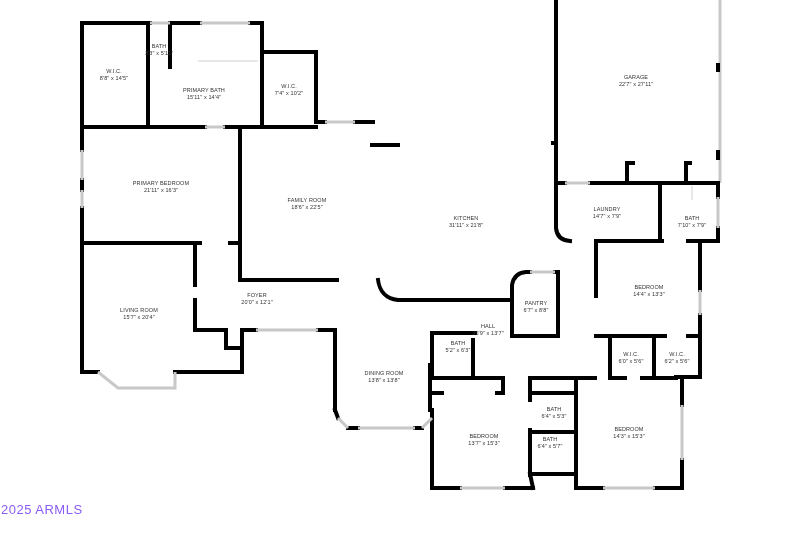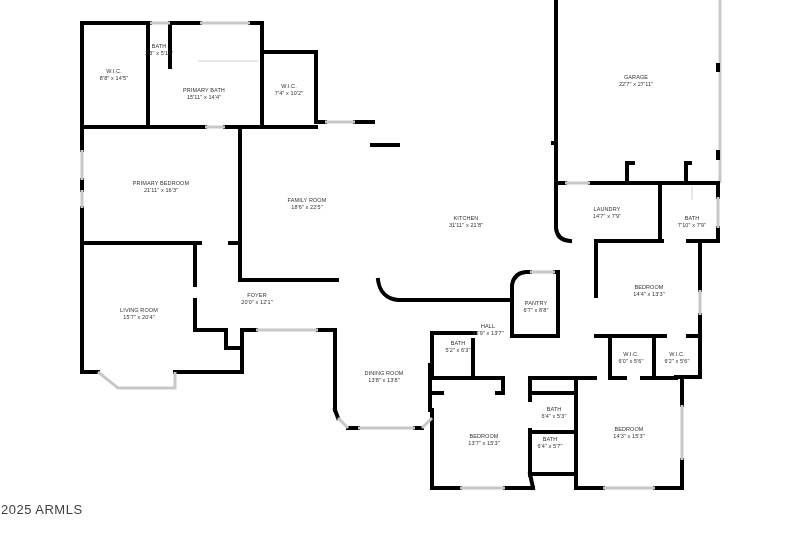--- a/index.html
+++ b/index.html
@@ -5,21 +5,21 @@
   html, body { margin:0; padding:0; background:#ffffff; }
   body { width:800px; height:533px; position:relative; overflow:hidden; font-family:"Liberation Sans", sans-serif; }
   #plan { position:absolute; left:0; top:0; width:800px; height:533px; }
   .wall { stroke:#000; stroke-width:4; fill:none; stroke-linecap:square; }
   .wall-thin { stroke:#000; stroke-width:3; fill:none; }
   .window { stroke:#c8c8c8; stroke-width:3; fill:none; }
   .door { stroke:#d0d0d0; stroke-width:1; fill:none; }
   .room-label { position:absolute; text-align:center; color:#333; font-size:5.5px; line-height:7px; transform:translate(-50%,-50%); white-space:nowrap; letter-spacing:0.1px; }
   .room-label .name { display:block; }
   .room-label .dims { display:block; }
-  .watermark { position:absolute; left:1px; top:502px; font-size:13px; color:#404040; letter-spacing:0.5px; }
+  .watermark { position:absolute; left:1px; top:502px; font-size:13px; color:#8b5cf6; letter-spacing:0.5px; }
 </style>
 </head>
 <body>
 
 <svg id="plan" viewBox="0 0 800 533" xmlns="http://www.w3.org/2000/svg">
 
   <g>
 
     <polyline class="wall" points="148,23 82,23 82,127"></polyline>
     <line class="wall" x1="148" y1="23" x2="148" y2="127"></line>

